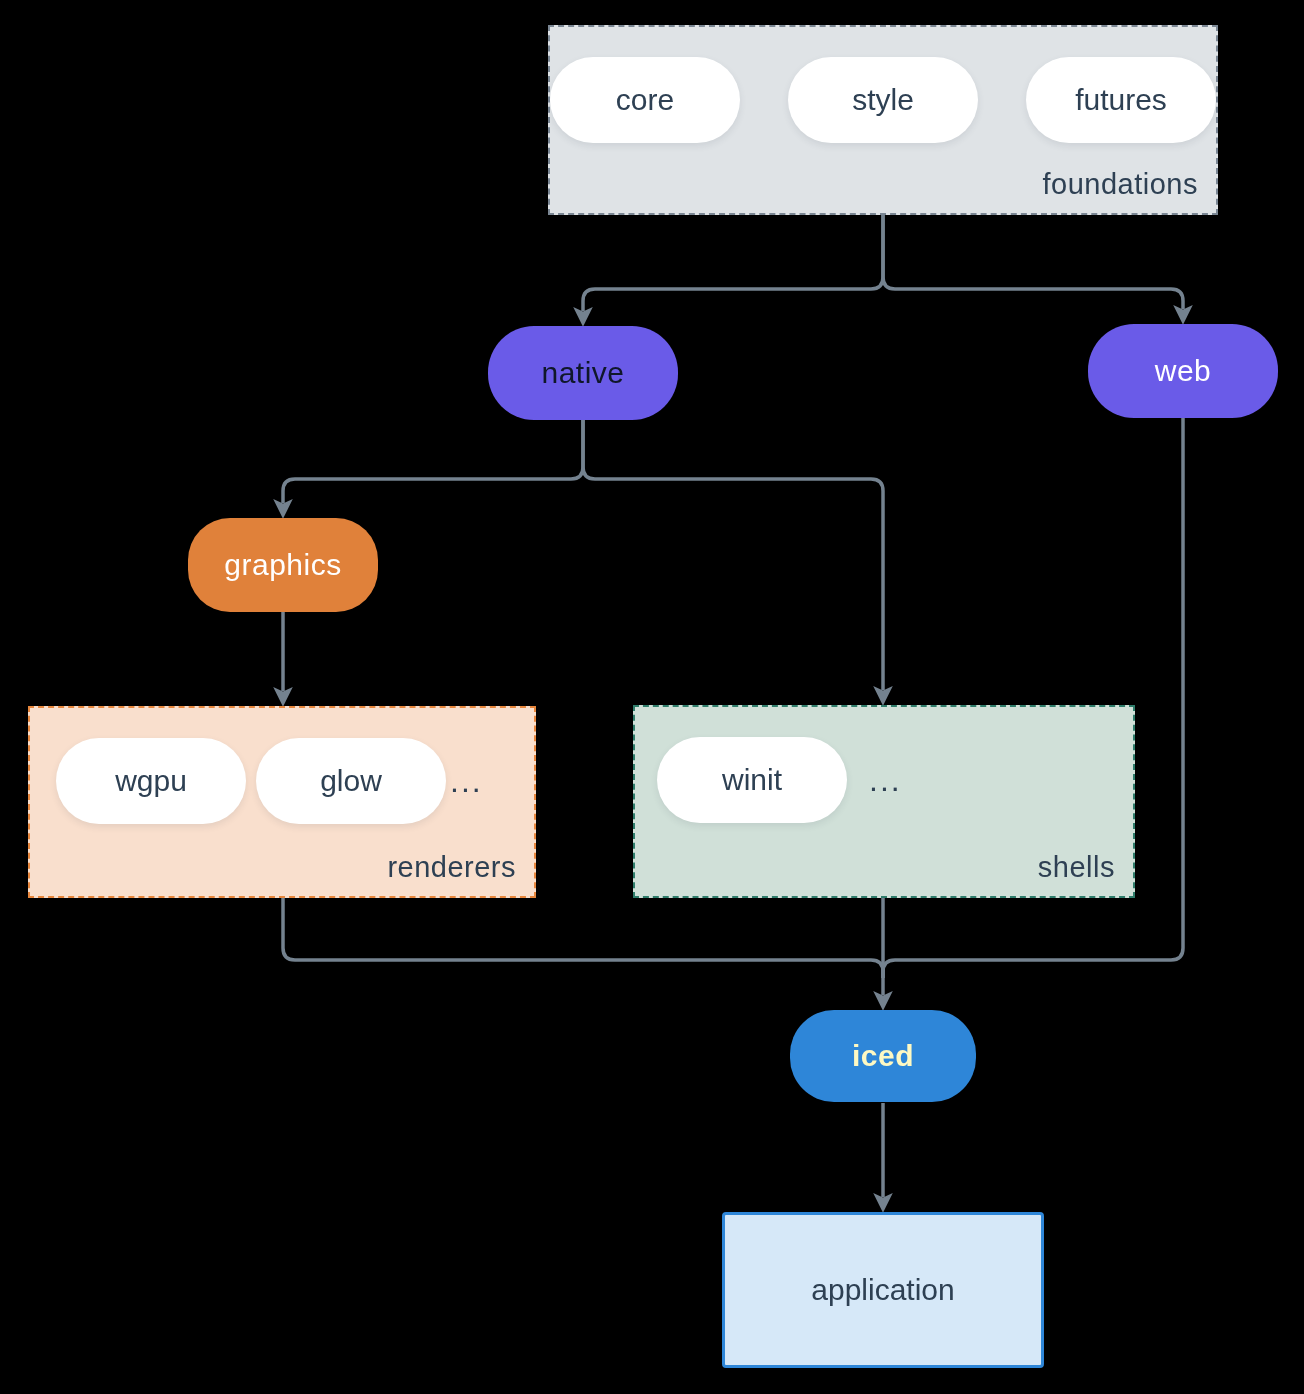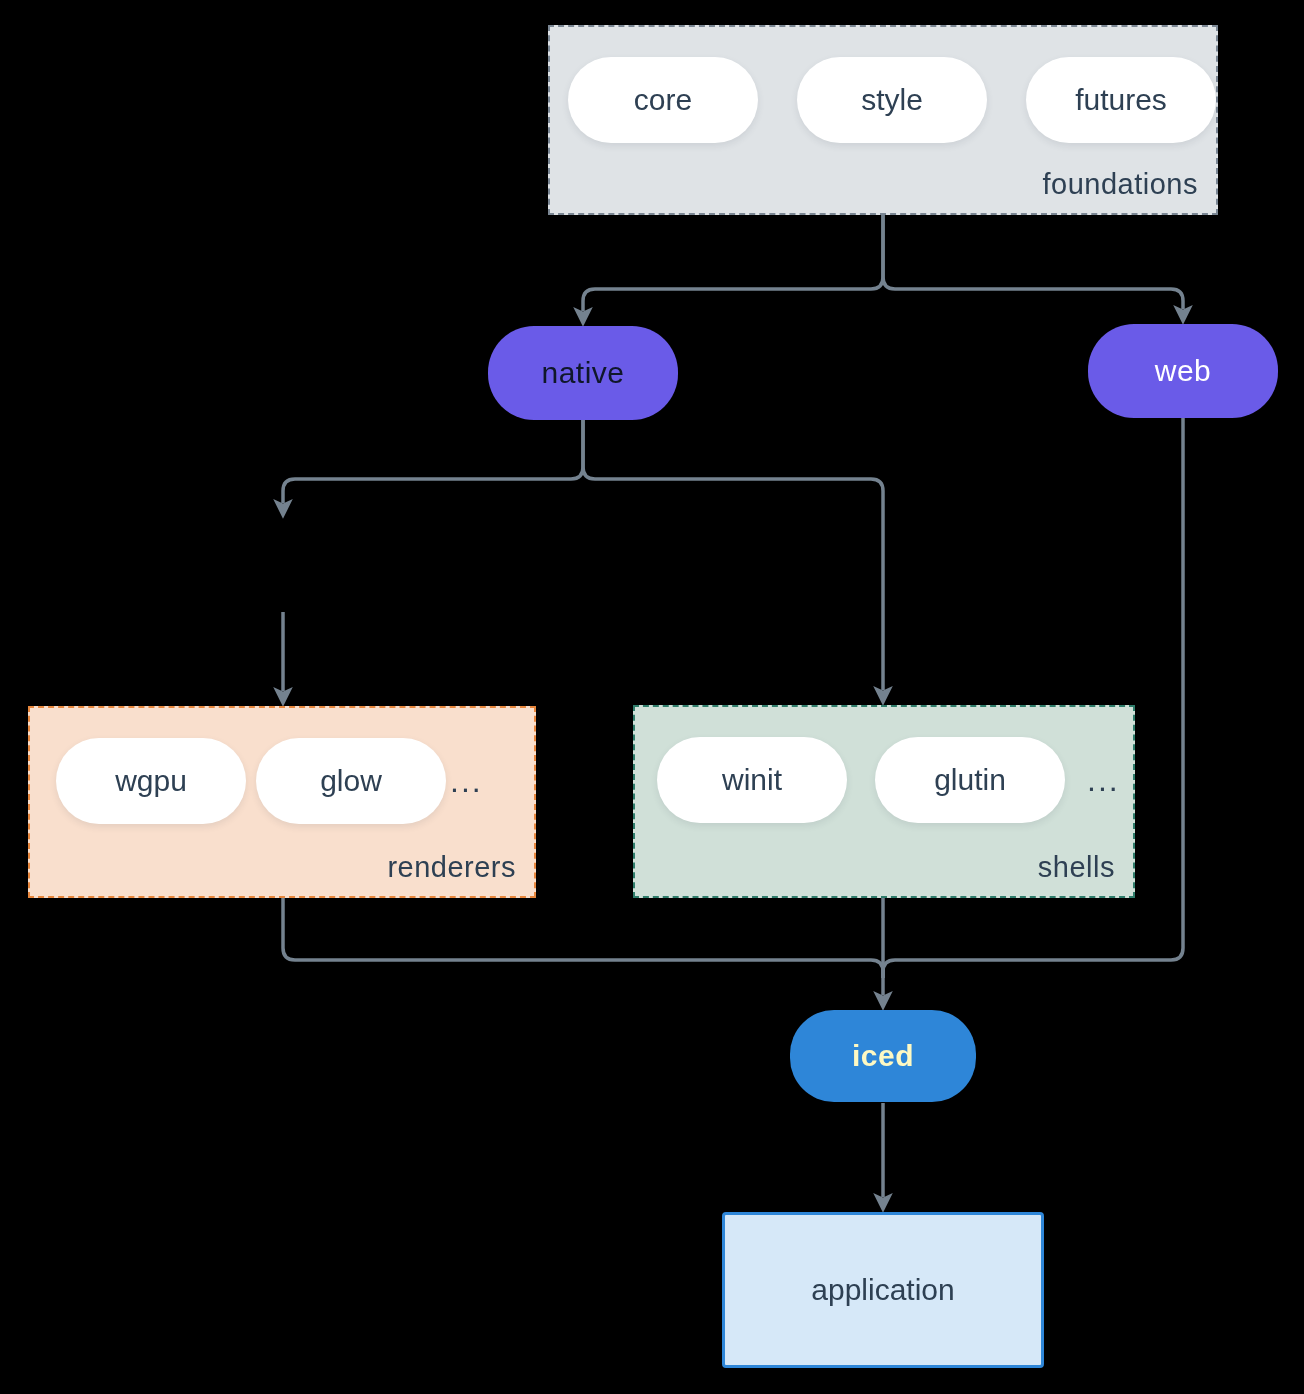--- a/index.html
+++ b/index.html
@@ -36,21 +36,21 @@
     position: absolute;
     right: 18px;
     bottom: 12px;
     font-size: 29px;
     letter-spacing: 0.5px;
   }
   .pill-row {
     position: absolute;
     left: 0; right: 0; top: 30px;
     display: flex;
-    justify-content: flex-end;
+    justify-content: space-between;
     align-items: center;
     gap: 39px;
   }
   .pill {
     width: 190px;
     height: 86px;
     background: #ffffff;
     border-radius: 43px;
     display: flex;
     align-items: center;
@@ -118,34 +118,34 @@
       <div class="pill" style="background: rgb(255, 255, 255);">style</div>
       <div class="pill" style="background: rgb(255, 255, 255);">futures</div>
     </div>
     <div class="group-label">foundations</div>
   </div>
 
   <div class="node" style="left: 488px; top: 326px; width: 190px; height: 94px; background: rgb(106, 91, 232); color: #0f172a;">native</div>
 
   <div class="node" style="left: 1088px; top: 324px; width: 190px; height: 94px; background: rgb(106, 91, 232); color: rgb(255, 255, 255);">web</div>
 
+  <div class="node" style="left: 188px; top: 518px; width: 190px; height: 94px; border-radius: 42px; background: rgb(224, 129, 58); color: rgb(255, 255, 255);">graphics</div>
 
   <div class="group" style="left: 28px; top: 706px; width: 508px; height: 192px; background: rgb(249, 223, 205); border-color: rgb(232, 135, 61);">
     <div class="pill-row" style="justify-content:flex-start; padding-left:26px; gap:10px;">
       <div class="pill" style="background: rgb(255, 255, 255);">wgpu</div>
       <div class="pill" style="background: rgb(255, 255, 255);">glow</div>
       <div class="more">...</div>
     </div>
     <div class="group-label">renderers</div>
   </div>
 
   <div class="group" style="left: 633px; top: 705px; width: 502px; height: 193px; background: rgb(208, 224, 216); border-color: rgb(47, 125, 107);">
     <div class="pill-row" style="justify-content:flex-start; padding-left:22px; gap:28px;">
       <div class="pill" style="background: rgb(255, 255, 255);">winit</div>
-      <div class="pill" style="background: rgb(255, 255, 255);">glutin</div>
       <div class="more">...</div>
     </div>
     <div class="group-label">shells</div>
   </div>
 
   <div class="node" style="left: 790px; top: 1010px; width: 186px; height: 92px; border-radius: 44px; background: rgb(46, 134, 216); color: #fef9c3; font-weight: bold;">iced</div>
 
   <div class="app-box" style="left: 722px; top: 1212px; width: 322px; height: 156px; background: rgb(214, 232, 248); border-color: rgb(46, 134, 216);">
     <span>application</span>
   </div>

